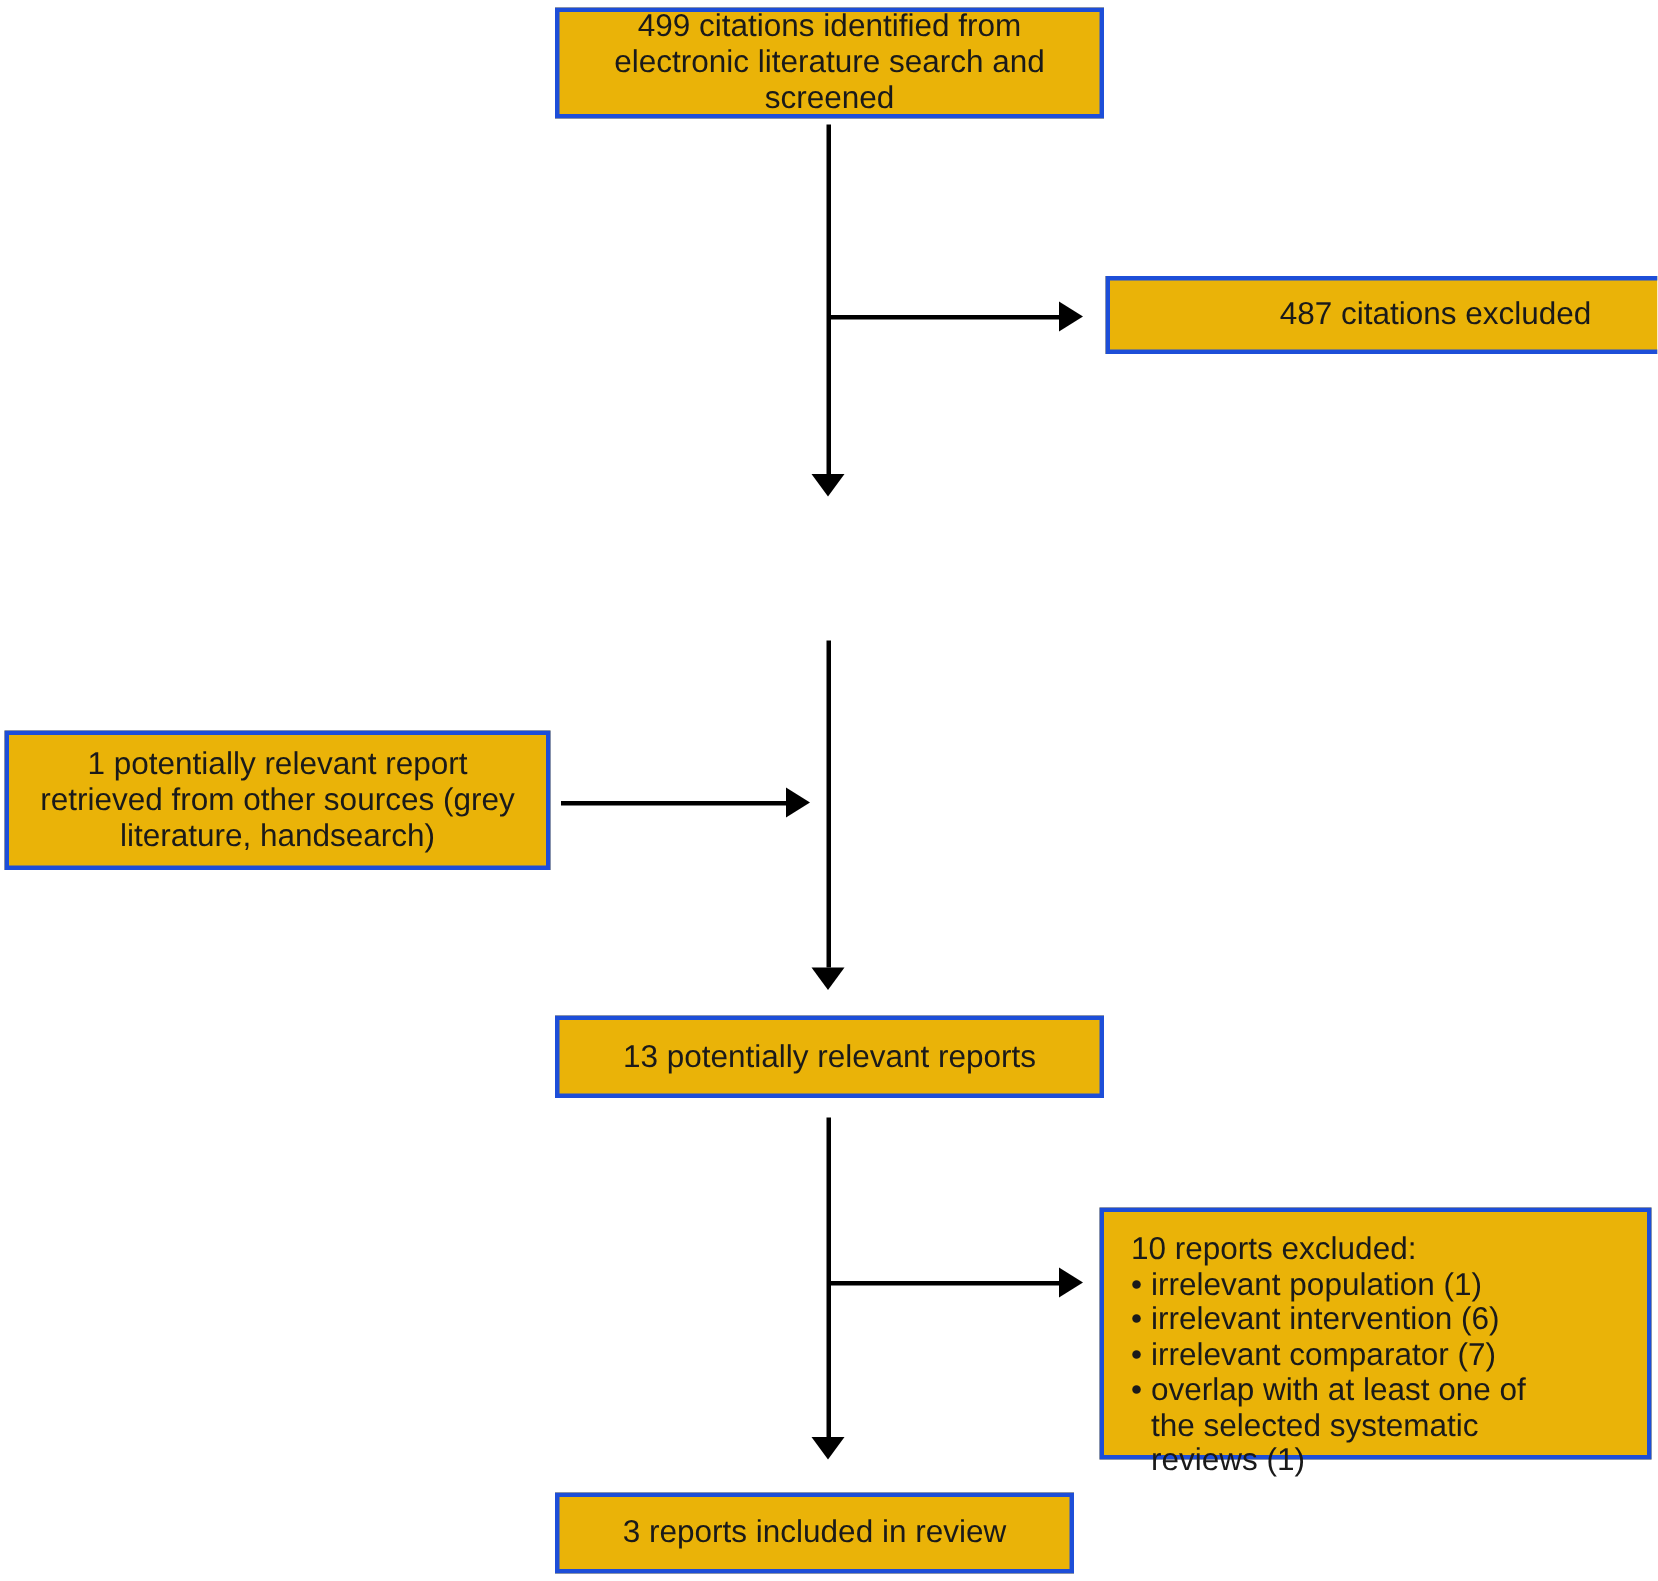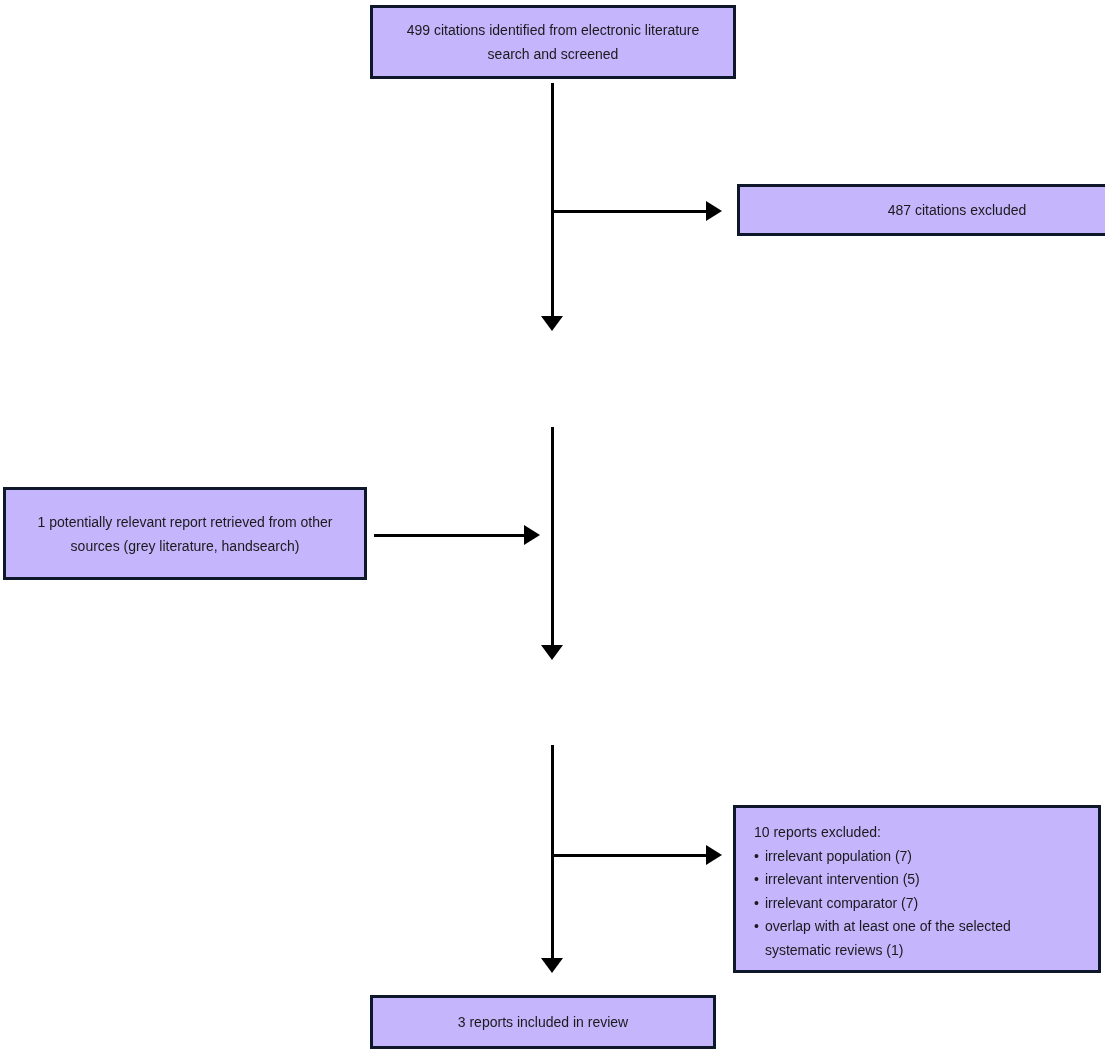--- a/index.html
+++ b/index.html
@@ -8,27 +8,27 @@
     width: 1105px;
     height: 1054px;
     background: #ffffff;
     font-family: "Liberation Sans", sans-serif;
     color: #1a1a1a;
     overflow: hidden;
   }
   .box {
     position: absolute;
     box-sizing: border-box;
-    border: 3px solid #0f172a;
-    background: #c4b5fd;
+    border: 3px solid #1d4ed8;
+    background: #eab308;
     display: flex;
     align-items: center;
     justify-content: center;
     text-align: center;
-    font-size: 14px;
+    font-size: 21px;
     line-height: 24px;
   }
   .box .inner { width: 100%; }
   #box-screened          { left: 370px; top: 5px;   width: 366px; height: 74px;  padding: 0 20px; }
   #box-citations-excluded{ left: 737px; top: 184px; width: 440px; height: 52px;  padding: 0 14px; }
   #box-articles-retrieved{ left: 370px; top: 337px; width: 366px; height: 76px;  padding: 0 14px; }
   #box-other-sources     { left: 3px;   top: 487px; width: 364px; height: 93px;  padding: 16px 12px; }
   #box-potentially-relevant { left: 370px; top: 677px; width: 366px; height: 55px; padding: 0 14px; }
   #box-included          { left: 370px; top: 995px; width: 346px; height: 54px;  padding: 0 14px; }
   #box-reports-excluded {
@@ -99,31 +99,34 @@
 
   <div class="box" id="box-citations-excluded">
     <div class="inner">487 citations excluded</div>
   </div>
 
 
   <div class="box" id="box-other-sources">
     <div class="inner">1 potentially relevant report retrieved from other sources (grey literature, handsearch)</div>
   </div>
 
+  <div class="box" id="box-potentially-relevant">
+    <div class="inner">13 potentially relevant reports</div>
+  </div>
 
   <div class="box" id="box-reports-excluded">
     <div class="inner">
       <div>10 reports excluded:</div>
       <div class="bullet-row">
         <span class="bullet-glyph">•</span>
-        <span class="bullet-text">irrelevant population (7)</span>
+        <span class="bullet-text">irrelevant population (1)</span>
       </div>
       <div class="bullet-row">
         <span class="bullet-glyph">•</span>
-        <span class="bullet-text">irrelevant intervention (5)</span>
+        <span class="bullet-text">irrelevant intervention (6)</span>
       </div>
       <div class="bullet-row">
         <span class="bullet-glyph">•</span>
         <span class="bullet-text">irrelevant comparator (7)</span>
       </div>
       <div class="bullet-row">
         <span class="bullet-glyph">•</span>
         <span class="bullet-text">overlap with at least one of the selected systematic reviews (1)</span>
       </div>
     </div>

